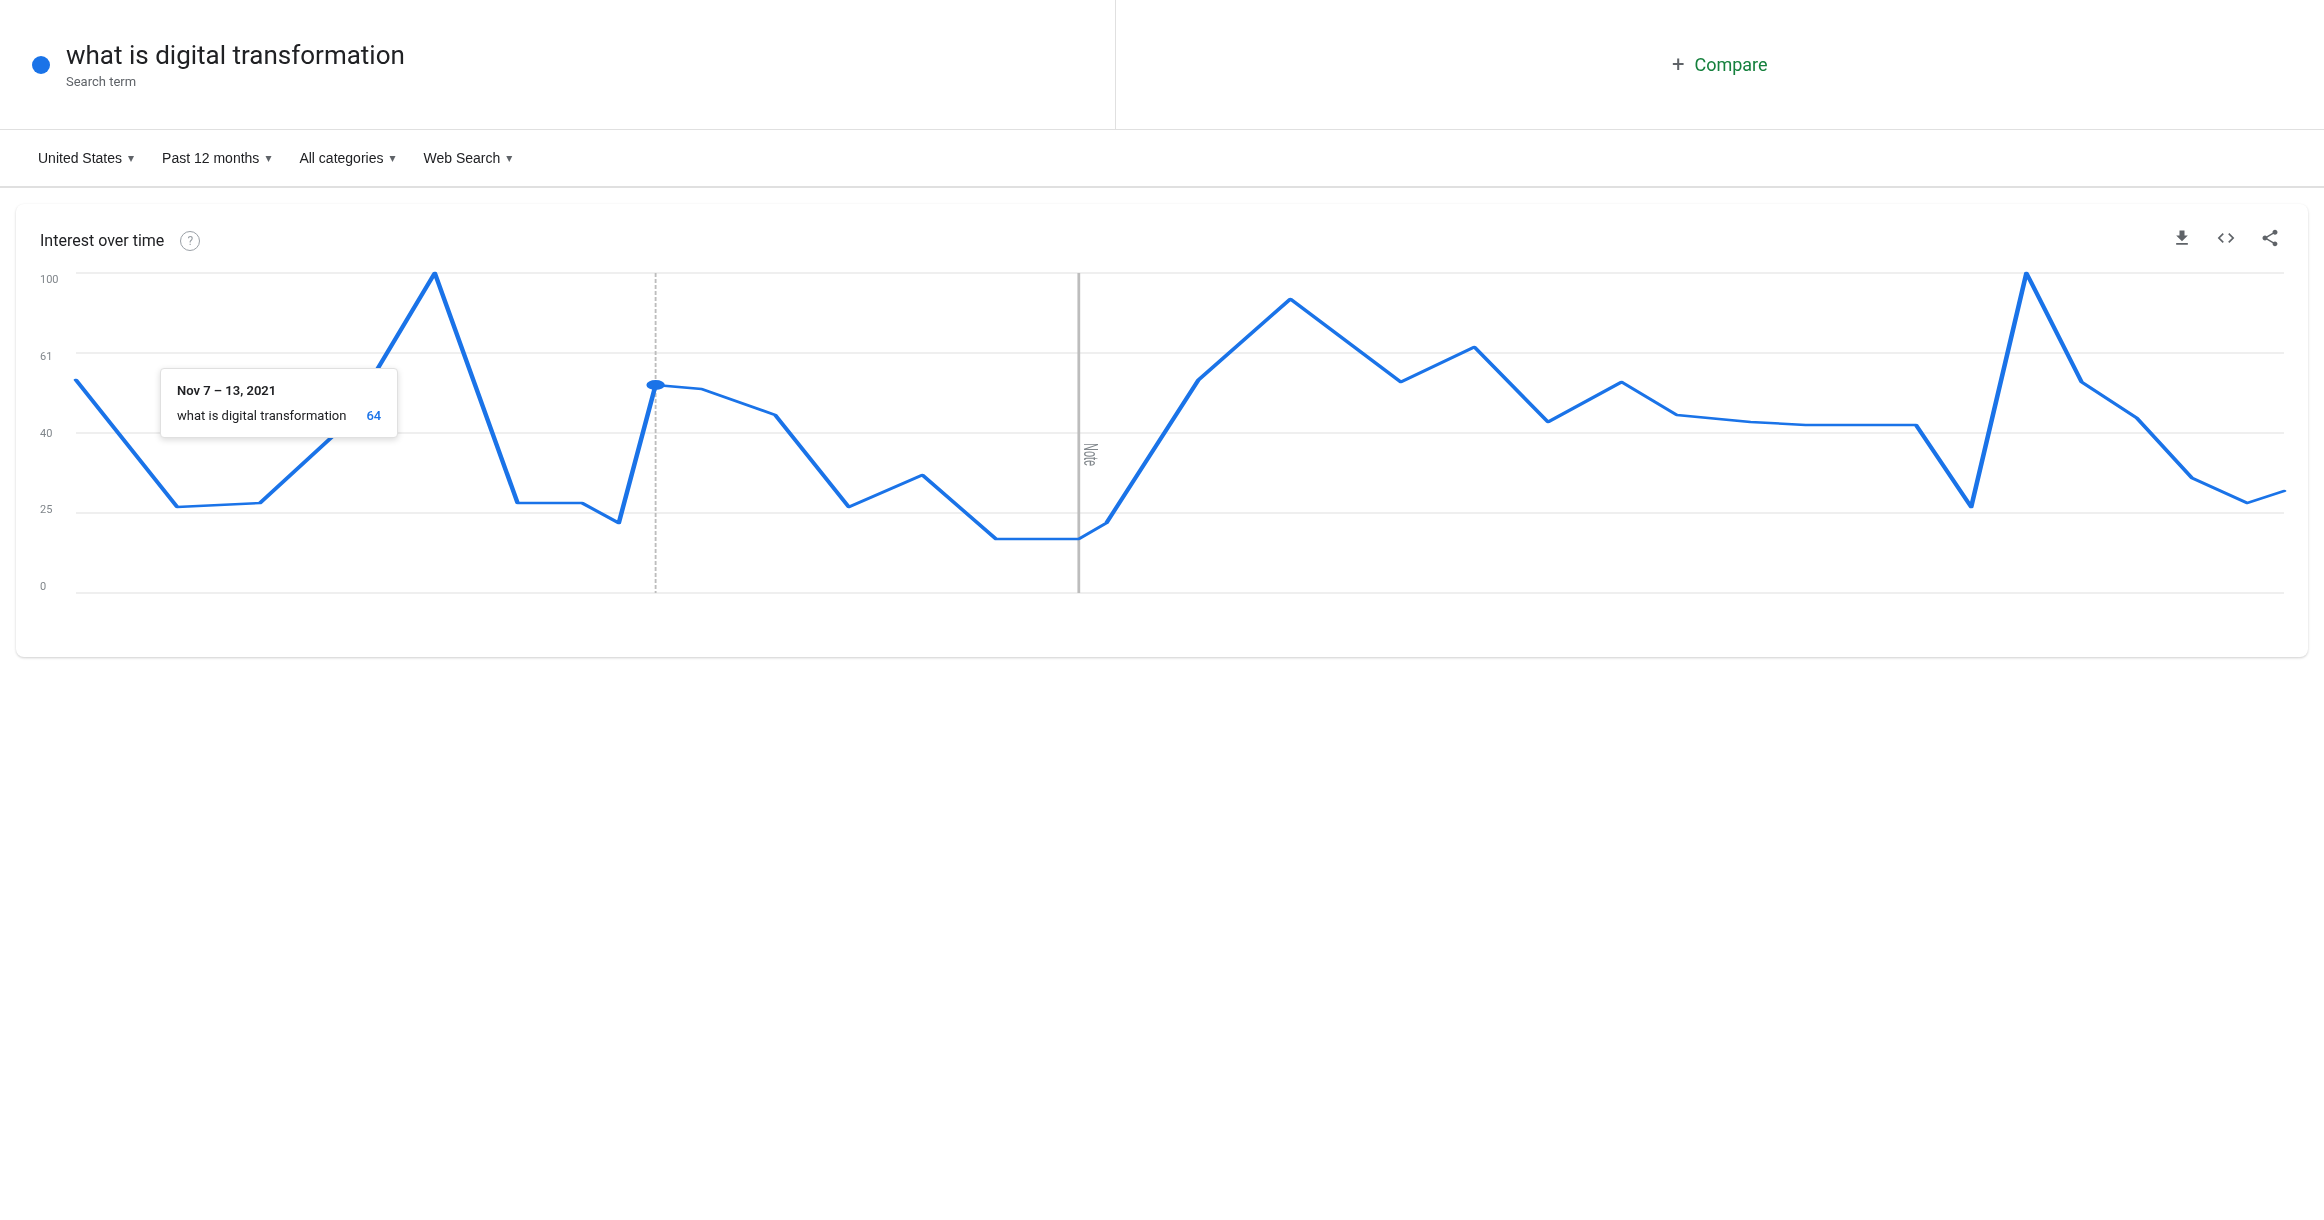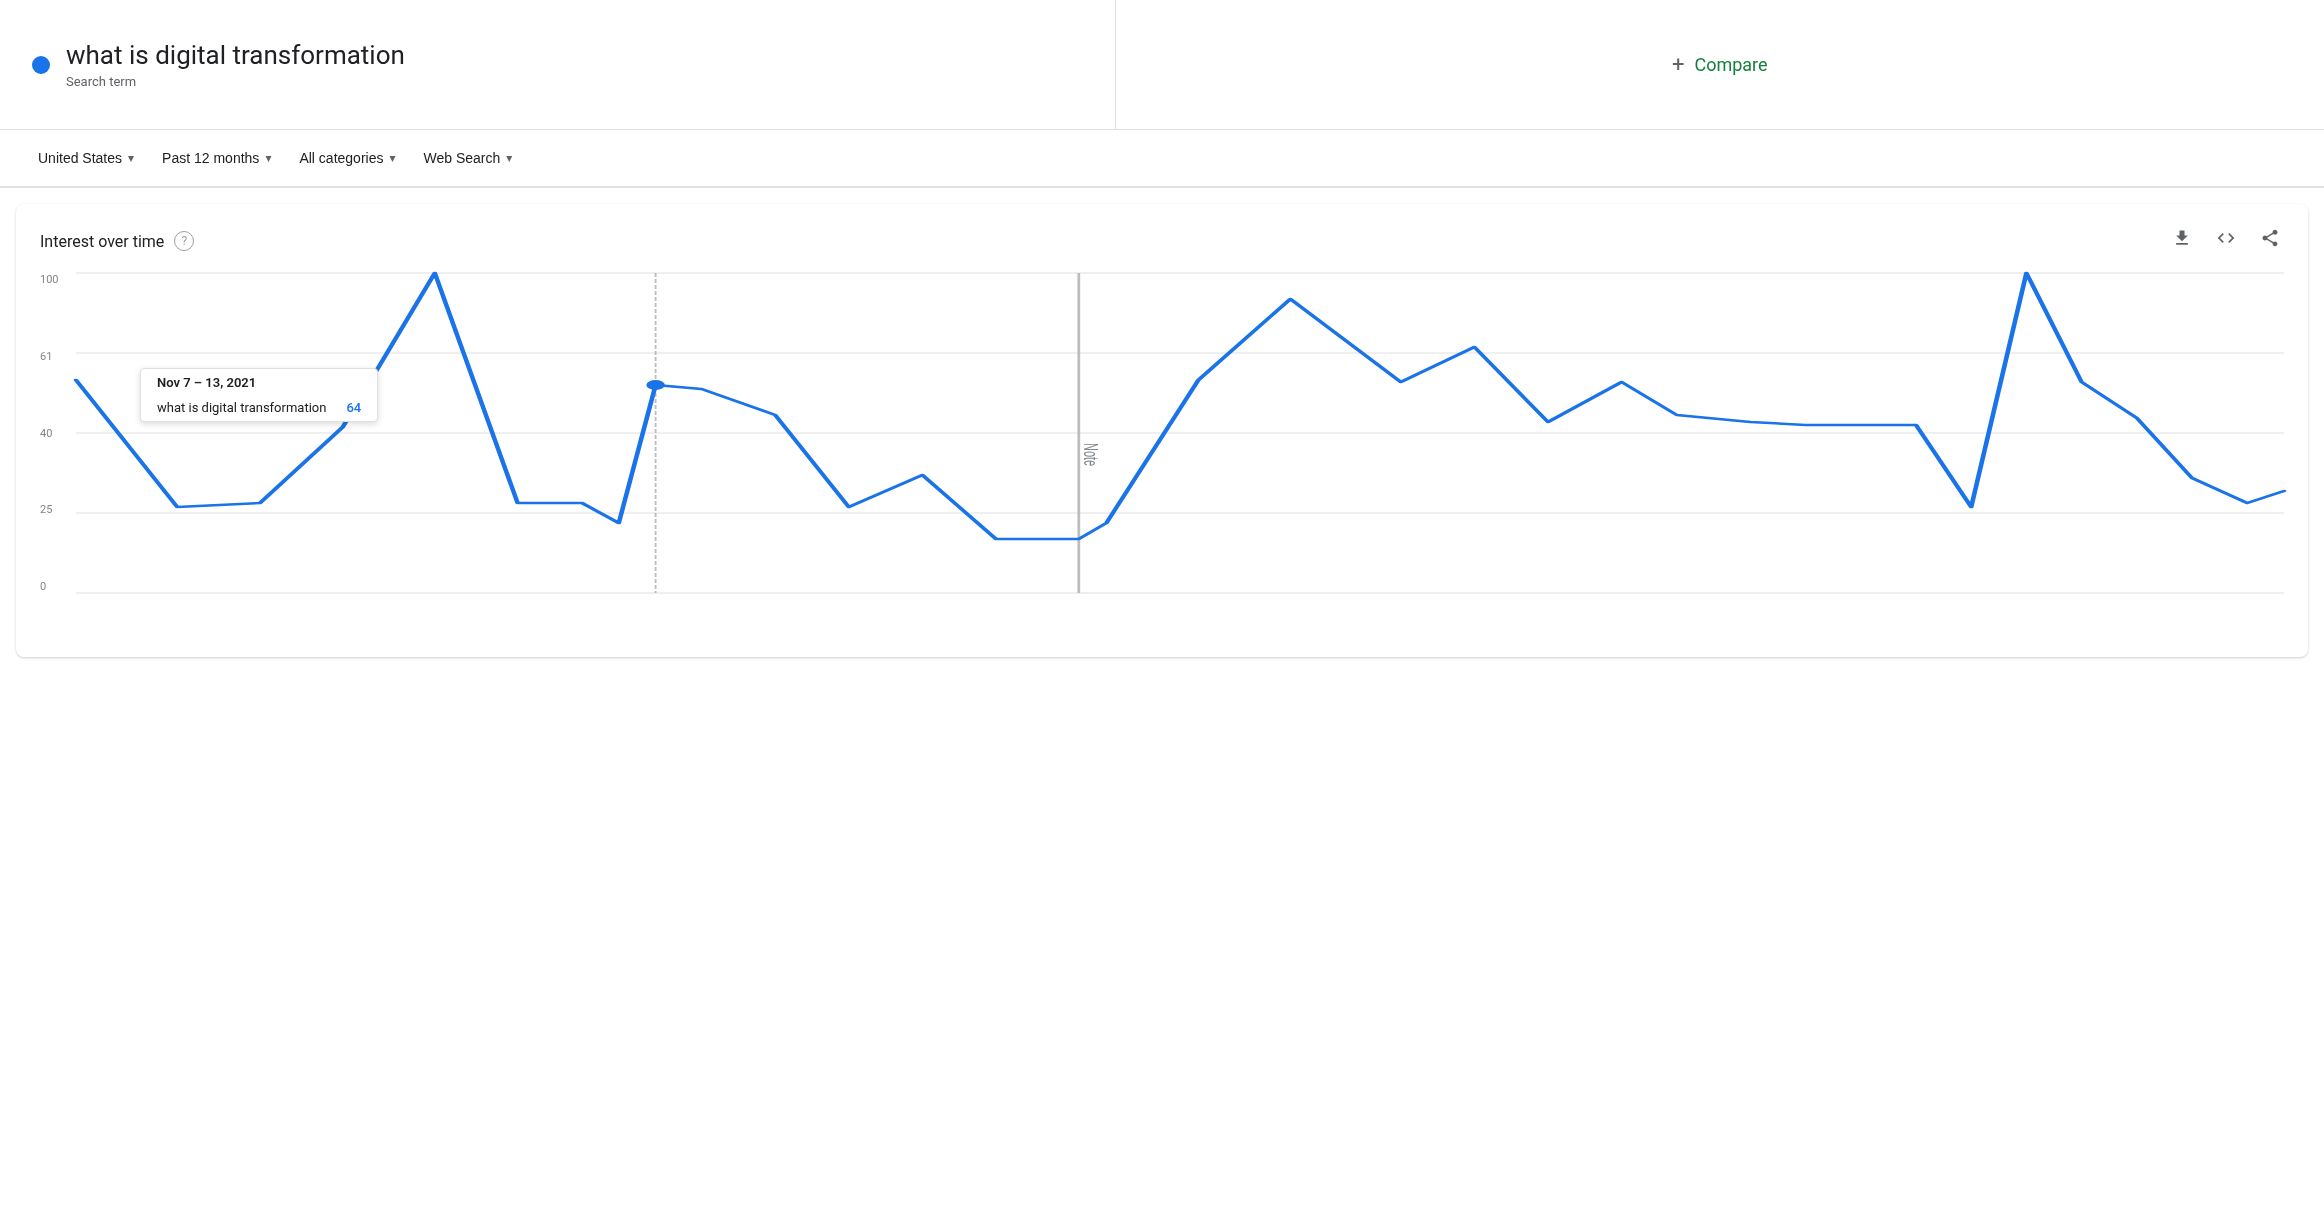--- a/index.html
+++ b/index.html
@@ -84,22 +84,22 @@
       padding: 20px 24px 24px;
     }
     .chart-header {
       display: flex;
       align-items: center;
       justify-content: space-between;
       margin-bottom: 16px;
     }
     .chart-title-group {
       display: flex;
-      align-items: flex-end;
-      gap: 10px;
+      align-items: center;
+      gap: 16px;
     }
     .chart-title {
       font-size: 16px;
       color: #202124;
     }
     .help-icon {
       width: 20px;
       height: 20px;
       border-radius: 50%;
       border: 1.5px solid #9aa0a6;
@@ -162,24 +162,25 @@
       font-size: 11px;
       color: #80868b;
       padding-bottom: 4px;
     }
 
     .tooltip-box {
       position: absolute;
       background: #fff;
       border: 1px solid #e0e0e0;
       border-radius: 4px;
-      padding: 6px 16px;
+      padding: 14px 16px;
       box-shadow: 0 2px 6px rgba(0,0,0,0.15);
       min-width: 200px;
       z-index: 10;
+      margin-left: 20px;
     }
     .tooltip-date {
       font-weight: 600;
       font-size: 13px;
       color: #202124;
       margin-bottom: 10px;
     }
     .tooltip-row {
       display: flex;
       align-items: center;

